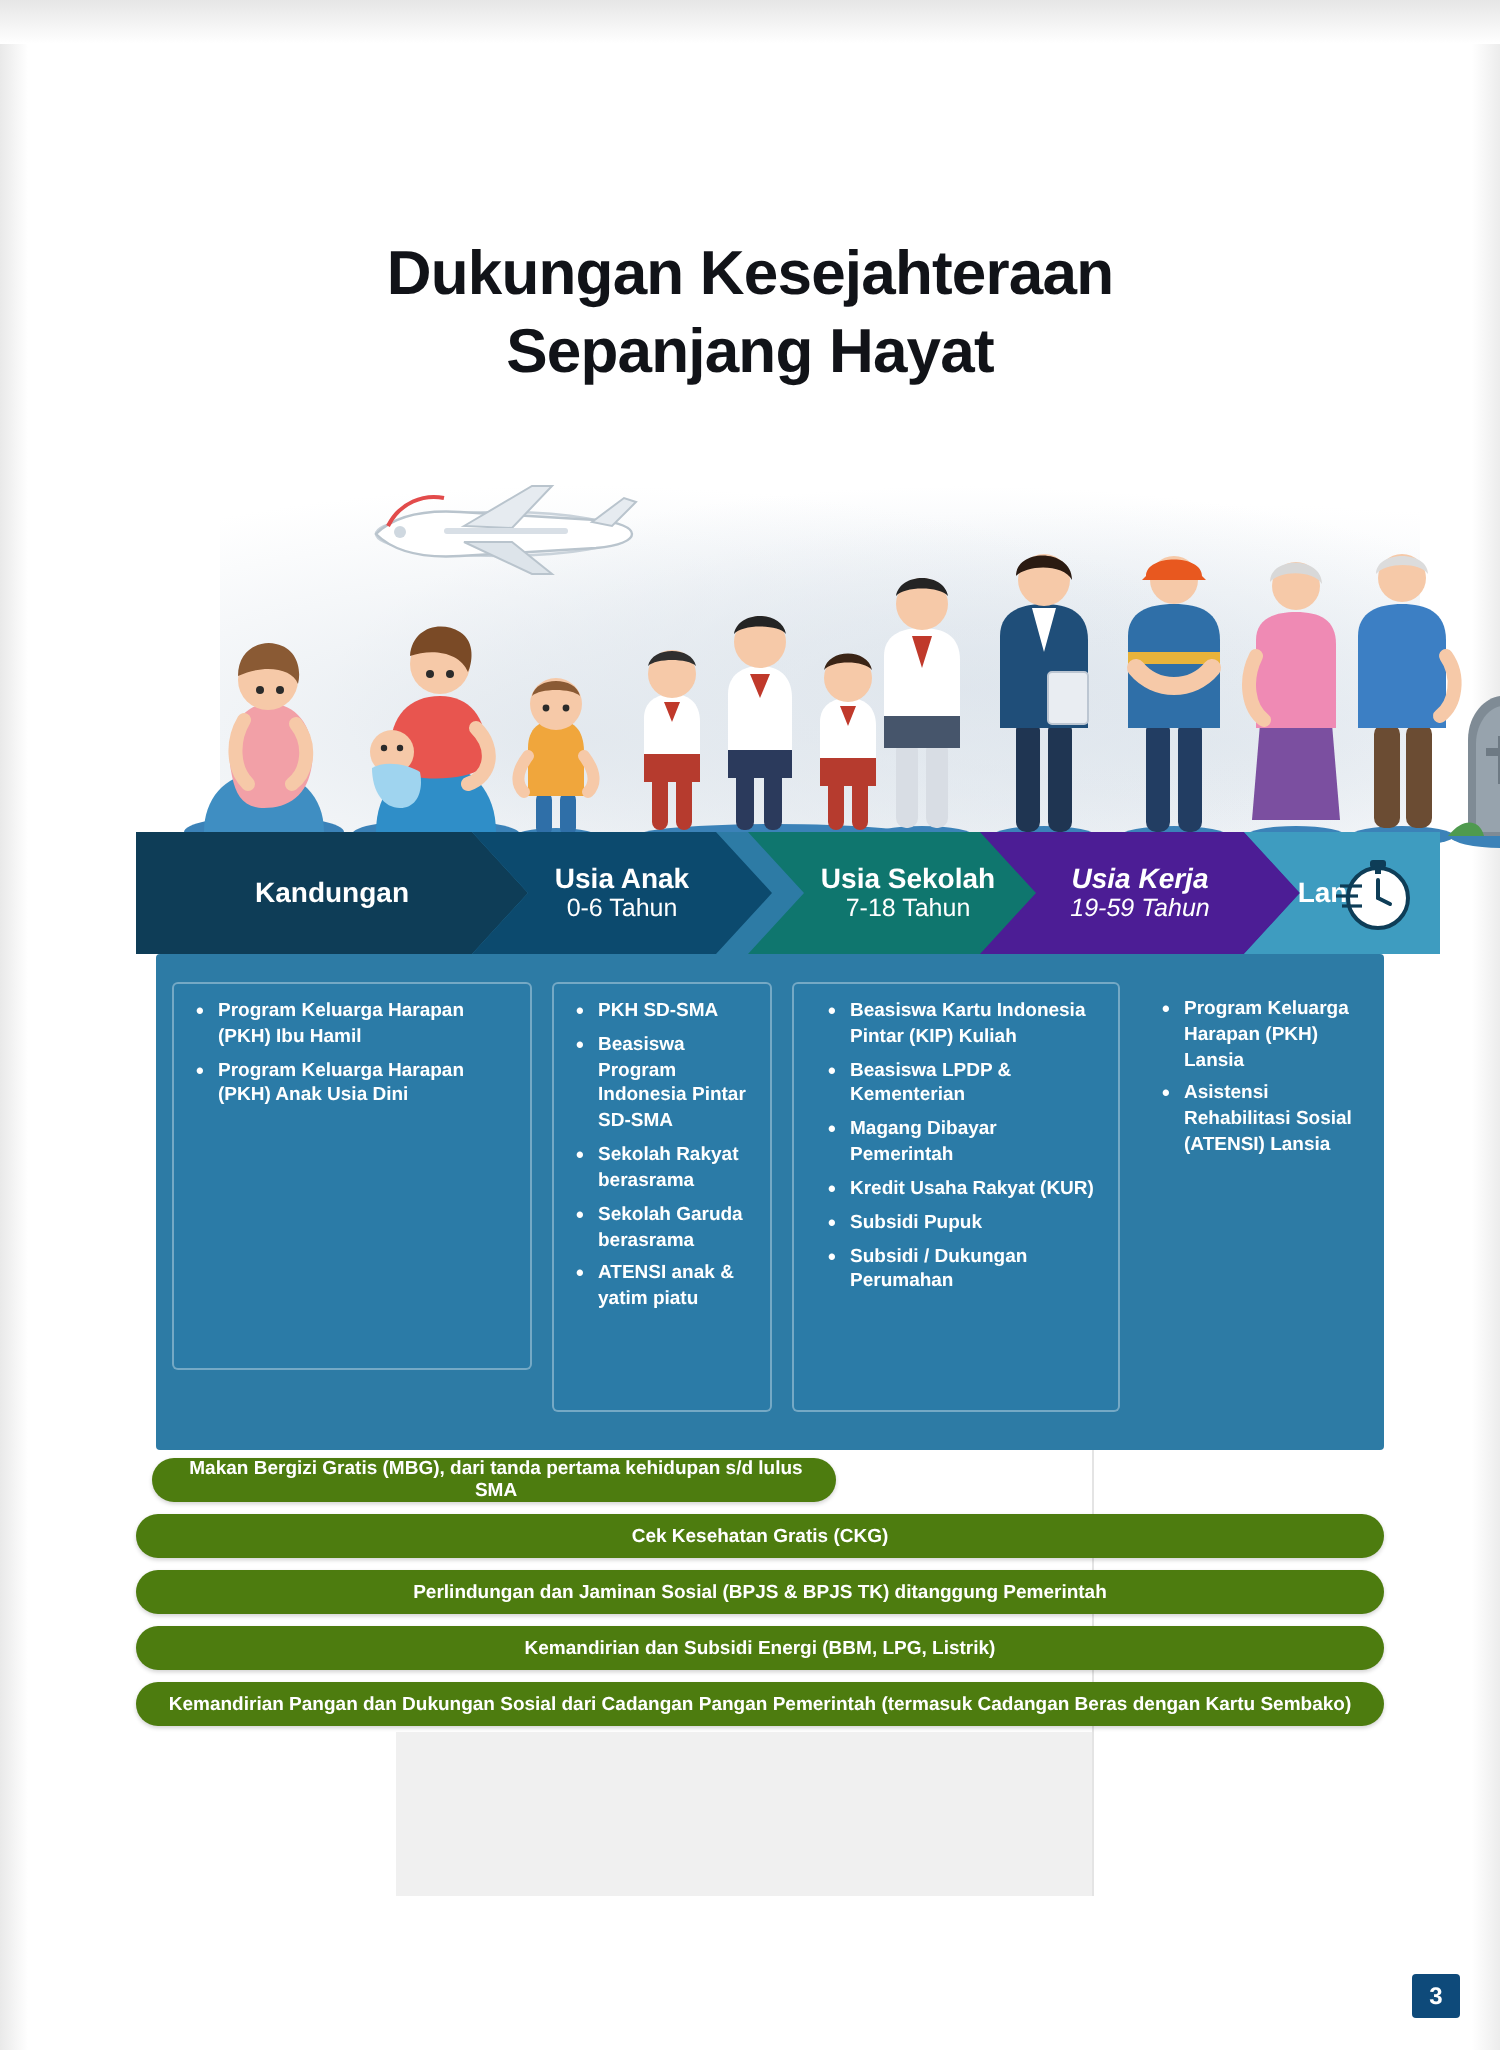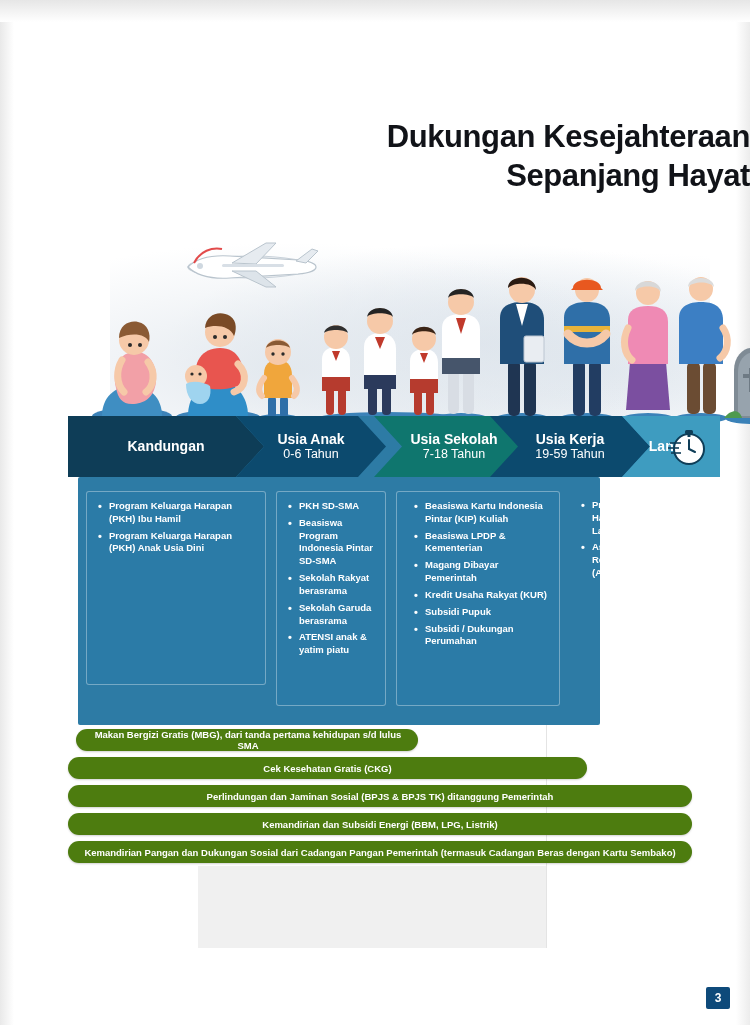--- a/index.html
+++ b/index.html
@@ -38,21 +38,21 @@
     left: 0; top: 0; width: 750px; height: 22px;
     background: linear-gradient(to bottom, #e6e6e6, #ffffff);
   }
 
   
   .title {
     position: absolute;
     top: 118px;
     left: 0;
     width: 750px;
-    text-align: right;
+    text-align: center;
     color: #111318;
     font-size: 31px;
     font-weight: bold;
     line-height: 1.25;
     letter-spacing: -0.4px;
   }
   .title .l2 { display:block; }
 
   
   .illu {
@@ -99,34 +99,34 @@
     z-index: 3;
     text-align: center;
     width: 100%;
     line-height: 1.15;
   }
   .chev .t1 { font-size: 14px; font-weight: bold; }
   .chev .t2 { font-size: 12.5px; font-weight: normal; }
   .seg0 { left: 0;    width: 196px; background:#0e3d57; clip-path: polygon(0 0, 168px 0, 196px 50%, 168px 100%, 0 100%); }
   .seg1 { left: 168px; width: 150px; background:#0c4a6e; clip-path: polygon(0 0, 122px 0, 150px 50%, 122px 100%, 0 100%, 28px 50%); }
   .seg2 { left: 306px; width: 160px; background:#0f766e; clip-path: polygon(0 0, 132px 0, 160px 50%, 132px 100%, 0 100%, 28px 50%); }
-  .seg3 { left: 422px; width: 160px; background:#0c4a6e; clip-path: polygon(0 0, 132px 0, 160px 50%, 132px 100%, 0 100%, 28px 50%); }
+  .seg3 { left: 422px; width: 160px; background:#4c1d95; clip-path: polygon(0 0, 132px 0, 160px 50%, 132px 100%, 0 100%, 28px 50%); font-style: italic; }
   .seg4 { left: 554px; width: 98px;  background:#3e9cc0; clip-path: polygon(0 0, 98px 0, 98px 100%, 0 100%, 28px 50%); }
   .clock {
     position: absolute;
     right: 12px; top: 11px;
     width: 40px; height: 40px;
   }
 
   
   .panel {
     position: absolute;
     left: 78px;
     top: 477px;
-    width: 522px;
+    width: 614px;
     height: 248px;
     background: #2d7ba5;
     border-radius: 2px;
   }
   .col {
     position: absolute;
     top: 14px;
     background: #2b7ba7;
     border: 1px solid rgba(255,255,255,0.35);
     border-radius: 3px;
@@ -181,21 +181,21 @@
     text-align: center;
     padding: 0 10px;
     box-shadow: 0 1px 2px rgba(0,0,0,0.18);
   }
   .bar.b0 {
     width: 342px;
     justify-content: flex-start;
     padding-left: 12px;
     margin-left: 8px;
   }
-  .bar.b1 { width: 519px; text-align: center; }
+  .bar.b1 { width: 624px; text-align: center; }
   .bar.b2 { width: 624px; }
   .bar.b3 { width: 624px; }
   .bar.b4 { width: 624px; }
 
   
   .ghost-rect {
     position: absolute;
     left: 198px; top: 866px;
     width: 348px; height: 82px;
     background: #f0f0f0;

